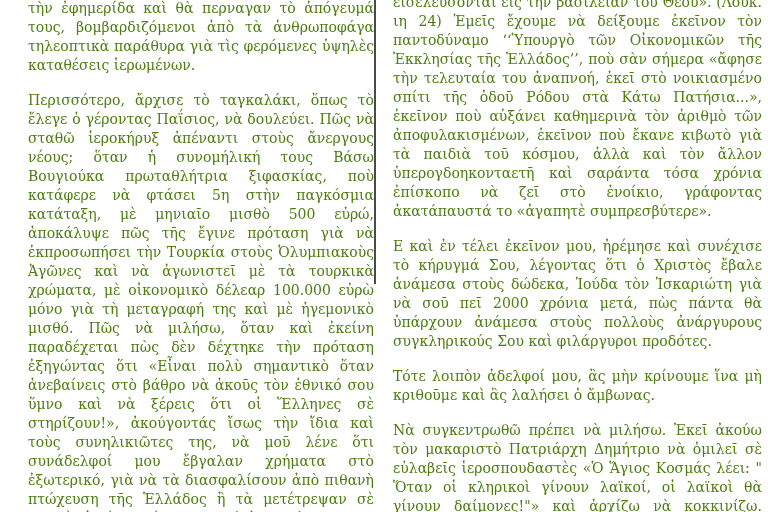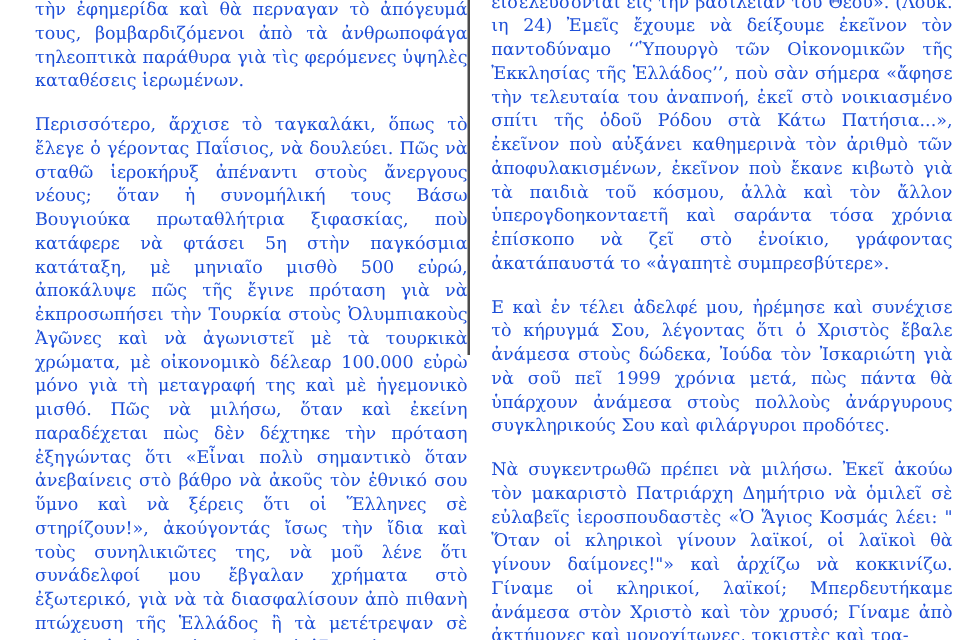--- a/index.html
+++ b/index.html
@@ -27,29 +27,30 @@
   .divider{
     position:absolute;
     left:374px;top:0;
     width:2px;height:284px;
     background:#4a4a4a;
   }
 </style>
 </head>
 <body>
 
-<div class="page" style="background: rgb(255, 255, 255); color: #1d4ed8;">
+<div class="page" style="background: rgb(255, 255, 255); color: #4d7c0f;">
 
   <div class="col col-left">
     <p class="para"><span class="lead"></span><span class="body">τὴν ἐφημερίδα καὶ θὰ περναγαν τὸ ἀπόγευμά τους, βομβαρδιζόμενοι ἀπὸ τὰ ἀνθρωποφάγα τηλεοπτικὰ παράθυρα γιὰ τὶς φερόμενες ὑψηλὲς καταθέσεις ἱερωμένων.</span></p>
     <p class="para"><span class="lead">Περισσότερο, ἄρχισε τὸ ταγκαλάκι,</span><span class="body"> ὅπως τὸ ἔλεγε ὁ γέροντας Παΐσιος, νὰ δουλεύει. Πῶς νὰ σταθῶ ἱεροκήρυξ ἀπέναντι στοὺς ἄνεργους νέους; ὅταν ἡ συνομήλική τους Βάσω Βουγιούκα πρωταθλήτρια ξιφασκίας, ποὺ κατάφερε νὰ φτάσει 5η στὴν παγκόσμια κατάταξη, μὲ μηνιαῖο μισθὸ 500 εὐρώ, ἀποκάλυψε πῶς τῆς ἔγινε πρόταση γιὰ νὰ ἐκπροσωπήσει τὴν Τουρκία στοὺς Ὀλυμπιακοὺς Ἀγῶνες καὶ νὰ ἀγωνιστεῖ μὲ τὰ τουρκικὰ χρώματα, μὲ οἰκονομικὸ δέλεαρ 100.000 εὐρὼ μόνο γιὰ τὴ μεταγραφή της καὶ μὲ ἡγεμονικὸ μισθό. Πῶς νὰ μιλήσω, ὅταν καὶ ἐκείνη παραδέχεται πὼς δὲν δέχτηκε τὴν πρόταση ἐξηγώντας ὅτι «Εἶναι πολὺ σημαντικὸ ὅταν ἀνεβαίνεις στὸ βάθρο νὰ ἀκοῦς τὸν ἐθνικό σου ὕμνο καὶ νὰ ξέρεις ὅτι οἱ Ἕλληνες σὲ στηρίζουν!», ἀκούγοντάς ἴσως τὴν ἴδια καὶ τοὺς συνηλικιῶτες της, νὰ μοῦ λένε ὅτι συνάδελφοί μου ἔβγαλαν χρήματα στὸ ἐξωτερικό, γιὰ νὰ τὰ διασφαλίσουν ἀπὸ πιθανὴ πτώχευση τῆς Ἑλλάδος ἢ τὰ μετέτρεψαν σὲ ρετιρὲ οἰκείων καὶ παραλιακὰ ἐξοχικά.</span></p>
 
   </div>
 
   <div class="divider" style="background: rgb(74, 74, 74);"></div>
 
   <div class="col col-right">
     <p class="para"><span class="lead"></span><span class="body">εἰσελεύσονται εἰς τὴν βασιλείαν τοῦ Θεοῦ». (Λουκ. ιη 24) Ἐμεῖς ἔχουμε νὰ δείξουμε ἐκεῖνον τὸν παντοδύναμο ‘‘Ὑπουργὸ τῶν Οἰκονομικῶν τῆς Ἐκκλησίας τῆς Ἑλλάδος’’, ποὺ σὰν σήμερα «ἄφησε τὴν τελευταία του ἀναπνοή, ἐκεῖ στὸ νοικιασμένο σπίτι τῆς ὁδοῦ Ρόδου στὰ Κάτω Πατήσια...», ἐκεῖνον ποὺ αὐξάνει καθημερινὰ τὸν ἀριθμὸ τῶν ἀποφυλακισμένων, ἐκεῖνον ποὺ ἔκανε κιβωτὸ γιὰ τὰ παιδιὰ τοῦ κόσμου, ἀλλὰ καὶ τὸν ἄλλον ὑπερογδοηκονταετῆ καὶ σαράντα τόσα χρόνια ἐπίσκοπο νὰ ζεῖ στὸ ἐνοίκιο, γράφοντας ἀκατάπαυστά το «ἀγαπητὲ συμπρεσβύτερε».</span></p>
-    <p class="para"><span class="lead">Ε καὶ ἐν τέλει ἀδελφέ μου,</span><span class="body"> ἠρέμησε καὶ συνέχισε τὸ κήρυγμά Σου, λέγοντας ὅτι ὁ Χριστὸς ἔβαλε ἀνάμεσα στοὺς δώδεκα, Ἰούδα τὸν Ἰσκαριώτη γιὰ νὰ σοῦ πεῖ 1999 χρόνια μετά, πὼς πάντα θὰ ὑπάρχουν ἀνάμεσα στοὺς πολλοὺς ἀνάργυρους συγκληρικούς Σου καὶ φιλάργυροι προδότες.</span></p>
+    <p class="para"><span class="lead">Ε καὶ ἐν τέλει ἐκεῖνον μου,</span><span class="body"> ἠρέμησε καὶ συνέχισε τὸ κήρυγμά Σου, λέγοντας ὅτι ὁ Χριστὸς ἔβαλε ἀνάμεσα στοὺς δώδεκα, Ἰούδα τὸν Ἰσκαριώτη γιὰ νὰ σοῦ πεῖ 2000 χρόνια μετά, πὼς πάντα θὰ ὑπάρχουν ἀνάμεσα στοὺς πολλοὺς ἀνάργυρους συγκληρικούς Σου καὶ φιλάργυροι προδότες.</span></p>
+    <p class="para"><span class="lead">Τότε λοιπὸν ἀδελφοί μου,</span><span class="body"> ἂς μὴν κρίνουμε ἵνα μὴ κριθοῦμε καὶ ἂς λαλήσει ὁ ἄμβωνας.</span></p>
     <p class="para"><span class="lead">Νὰ συγκεντρωθῶ πρέπει νὰ μιλήσω.</span><span class="body"> Ἐκεῖ ἀκούω τὸν μακαριστὸ Πατριάρχη Δημήτριο νὰ ὁμιλεῖ σὲ εὐλαβεῖς ἱεροσπουδαστὲς «Ὁ Ἅγιος Κοσμάς λέει: " Ὅταν οἱ κληρικοὶ γίνουν λαϊκοί, οἱ λαϊκοὶ θὰ γίνουν δαίμονες!"» καὶ ἀρχίζω νὰ κοκκινίζω. Γίναμε οἱ κληρικοί, λαϊκοί; Μπερδευτήκαμε ἀνάμεσα στὸν Χριστὸ καὶ τὸν χρυσό; Γίναμε ἀπὸ ἀκτήμονες καὶ μονοχίτωνες, τοκιστὲς καὶ τρα-</span></p>
   </div>
 
 </div>
 
 </body></html>

